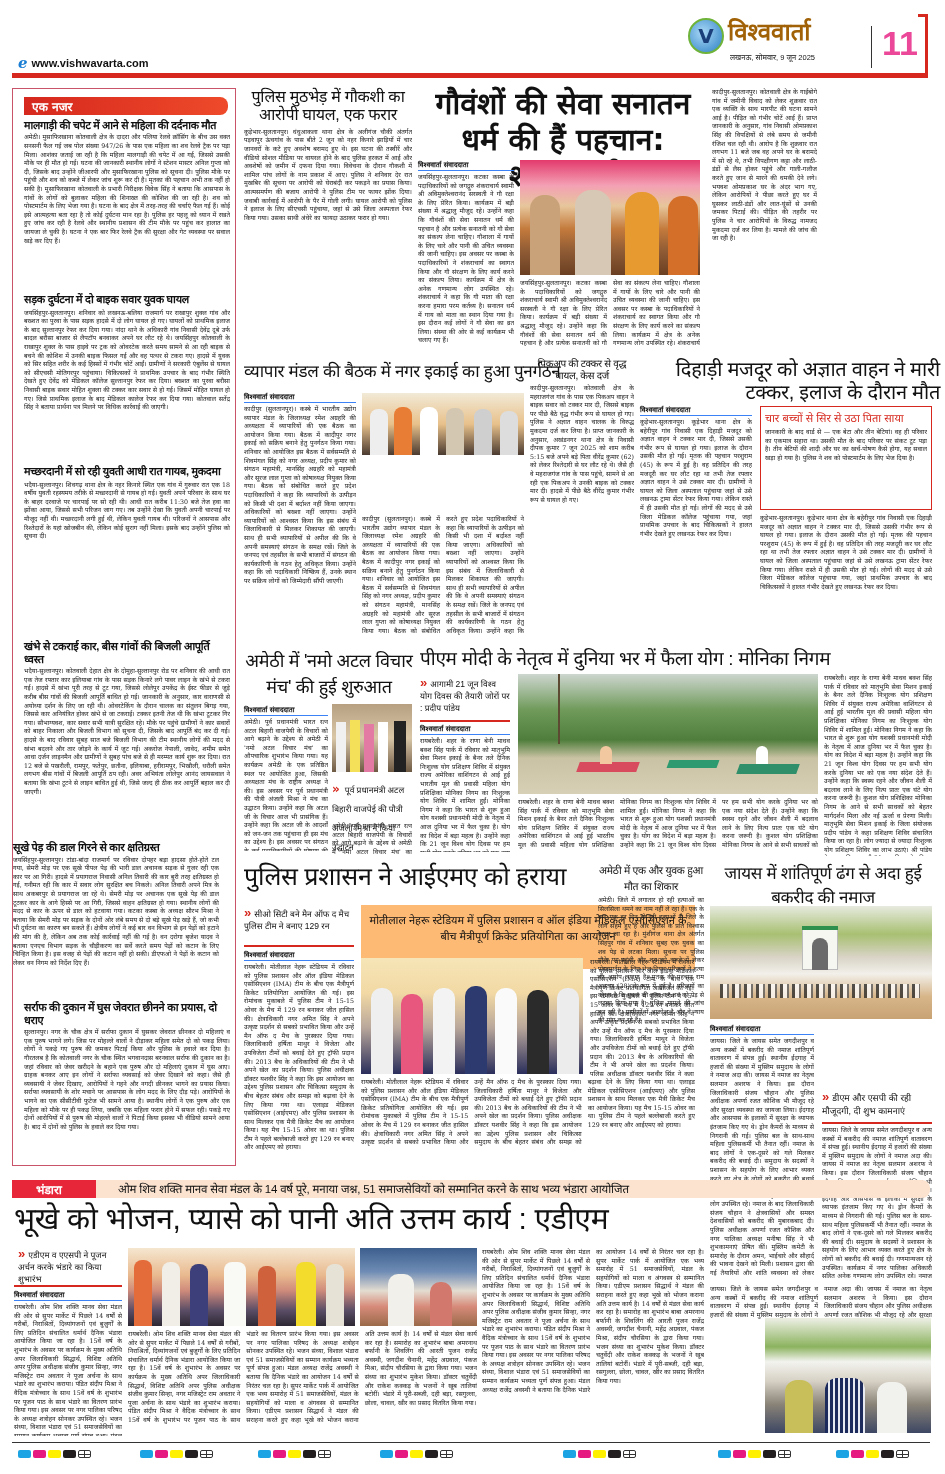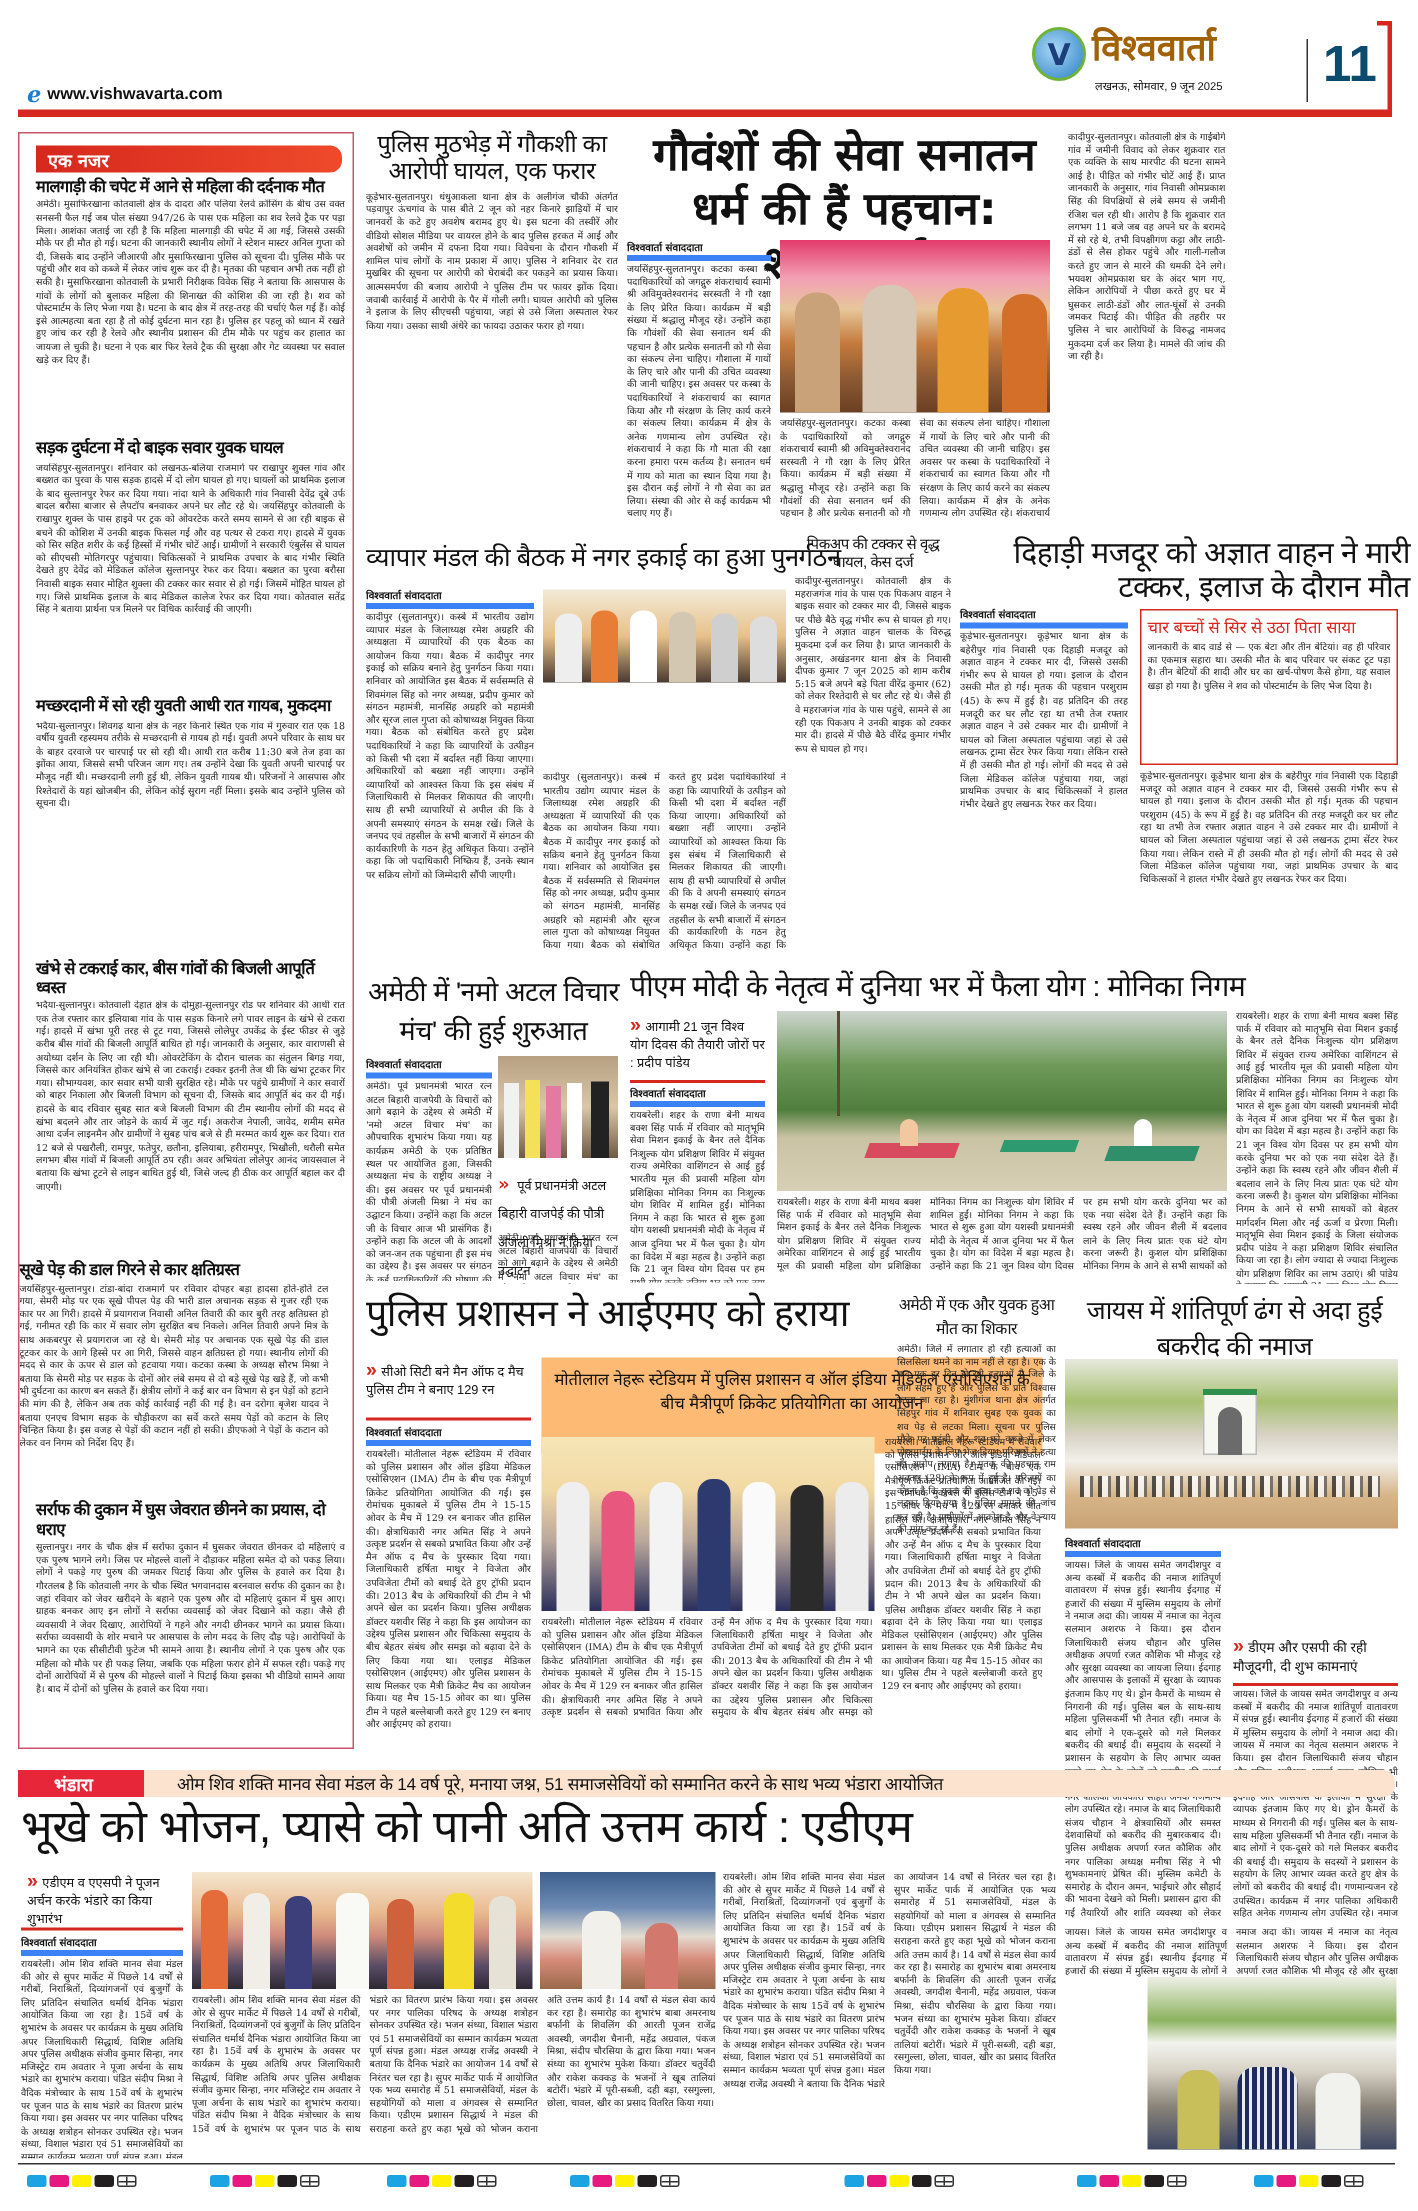--- a/index.html
+++ b/index.html
@@ -1,21 +1,21 @@
 <!DOCTYPE html>
 <html><head>
 <meta charset="utf-8">
 <style>
   * { box-sizing: border-box; margin: 0; padding: 0; }
   body { width: 945px; height: 1474px; background: #fff; font-family: "DejaVu Sans", sans-serif; color: #111; position: relative; overflow: hidden; }
   .abs { position: absolute; }
   .body-text { font-family: "DejaVu Serif", serif; font-size: 6.3px; line-height: 8.6px; color: #222; text-align: justify; overflow: hidden; }
   .hl-big { font-family: "DejaVu Sans", sans-serif; font-weight: bold; color: #111; line-height: 1.12; }
   .hl-cond { font-family: "Liberation Sans", sans-serif; color: #111; line-height: 1.15; letter-spacing: -0.3px; }
-  .byline { font-family: "DejaVu Sans", sans-serif; font-size: 6.8px; font-weight: bold; border-bottom: 4px solid #3b82f6; padding-bottom: 1px; margin-bottom: 2px; }
+  .byline { font-family: "DejaVu Sans", sans-serif; font-size: 6.8px; font-weight: bold; border-bottom: 1px solid #3b82f6; padding-bottom: 1px; margin-bottom: 2px; }
   .photo { overflow: hidden; position: absolute; }
   .red-rule { position: absolute; height: 2px; background: #d6281e; }
   .pull { font-family: "Liberation Sans", sans-serif; font-size: 10px; line-height: 14px; color: #111; position: absolute; }
   .pull .chev { color: #d6281e; font-weight: bold; font-size: 13px; margin-right: 3px; }
   .cmyk { position: absolute; display: flex; gap: 2px; align-items: center; }
   .cmyk span { width: 13px; height: 8px; border-radius: 2px; display: inline-block; }
   .cmyk .reg { width: 13px; height: 8px; border: 1px solid #333; border-radius: 2px; position: relative; background: #fff; }
   .cmyk .reg:before { content: ""; position: absolute; left: 5px; top: 0; width: 1px; height: 6px; background: #333; }
   .cmyk .reg:after { content: ""; position: absolute; left: 0; top: 3px; width: 11px; height: 1px; background: #333; }
 </style>
@@ -26,21 +26,21 @@
   <div class="abs" style="left:18px;top:54px;display:flex;align-items:center;gap:4px;">
     <span style="font-family:'DejaVu Serif',serif;font-style:italic;font-weight:bold;color:#1a7fd4;font-size:15px;">e</span>
     <span style="font-family:'Liberation Sans',sans-serif;font-size:11px;font-weight:bold;color:#111;">www.vishwavarta.com</span>
   </div>
   <div class="abs" style="left:688px;top:18px;width:36px;height:36px;border-radius:50%;background:radial-gradient(circle at 40% 40%,#a9d8f6,#2a7fc4);border:2px solid #6fb33a;display:flex;align-items:center;justify-content:center;">
     <span style="font-family:'DejaVu Sans',sans-serif;font-weight:bold;font-size:20px;color:#1b3f7a;">V</span>
   </div>
   <div class="abs" style="left:728px;top:14px;font-family:'DejaVu Sans',sans-serif;font-size:24px;font-weight:bold;color:#a16207;">विश्ववार्ता</div>
   <div class="abs" style="left:730px;top:52px;font-family:'Liberation Sans',sans-serif;font-size:7.5px;color:#111;">लखनऊ,   सोमवार, 9 जून 2025</div>
   <div class="abs" style="left:871px;top:26px;width:1px;height:42px;background:#333;"></div>
-  <div class="abs" style="left:882px;top:24px;font-family:'Liberation Sans',sans-serif;font-size:34px;font-weight:bold;color:#0c4a6e;">11</div>
+  <div class="abs" style="left:882px;top:24px;font-family:'Liberation Sans',sans-serif;font-size:34px;font-weight:bold;color:#ec4899;">11</div>
   <div class="abs" style="left:918px;top:14px;width:10px;height:62px;border-top:3px solid #d6281e;border-right:3px solid #d6281e;"></div>
   <div class="abs" style="left:12px;top:73px;width:916px;height:5px;background:#d6281e;"></div>
 </div>
 
 <div class="abs" style="left:12px;top:88px;width:224px;height:1078px;border:1.5px solid #c9546a;"></div>
 <div class="abs" style="left:24px;top:97px;width:204px;height:18px;background:linear-gradient(90deg,#d6281e,#ee4a2a);border-radius:0 8px 8px 0;">
   <span style="position:absolute;left:8px;top:1px;color:#fff;font-family:'DejaVu Sans',sans-serif;font-weight:bold;font-size:12px;">एक नजर</span>
 </div>
 
 <div class="abs" style="left:24px;top:119px;width:206px;height:170px;">

